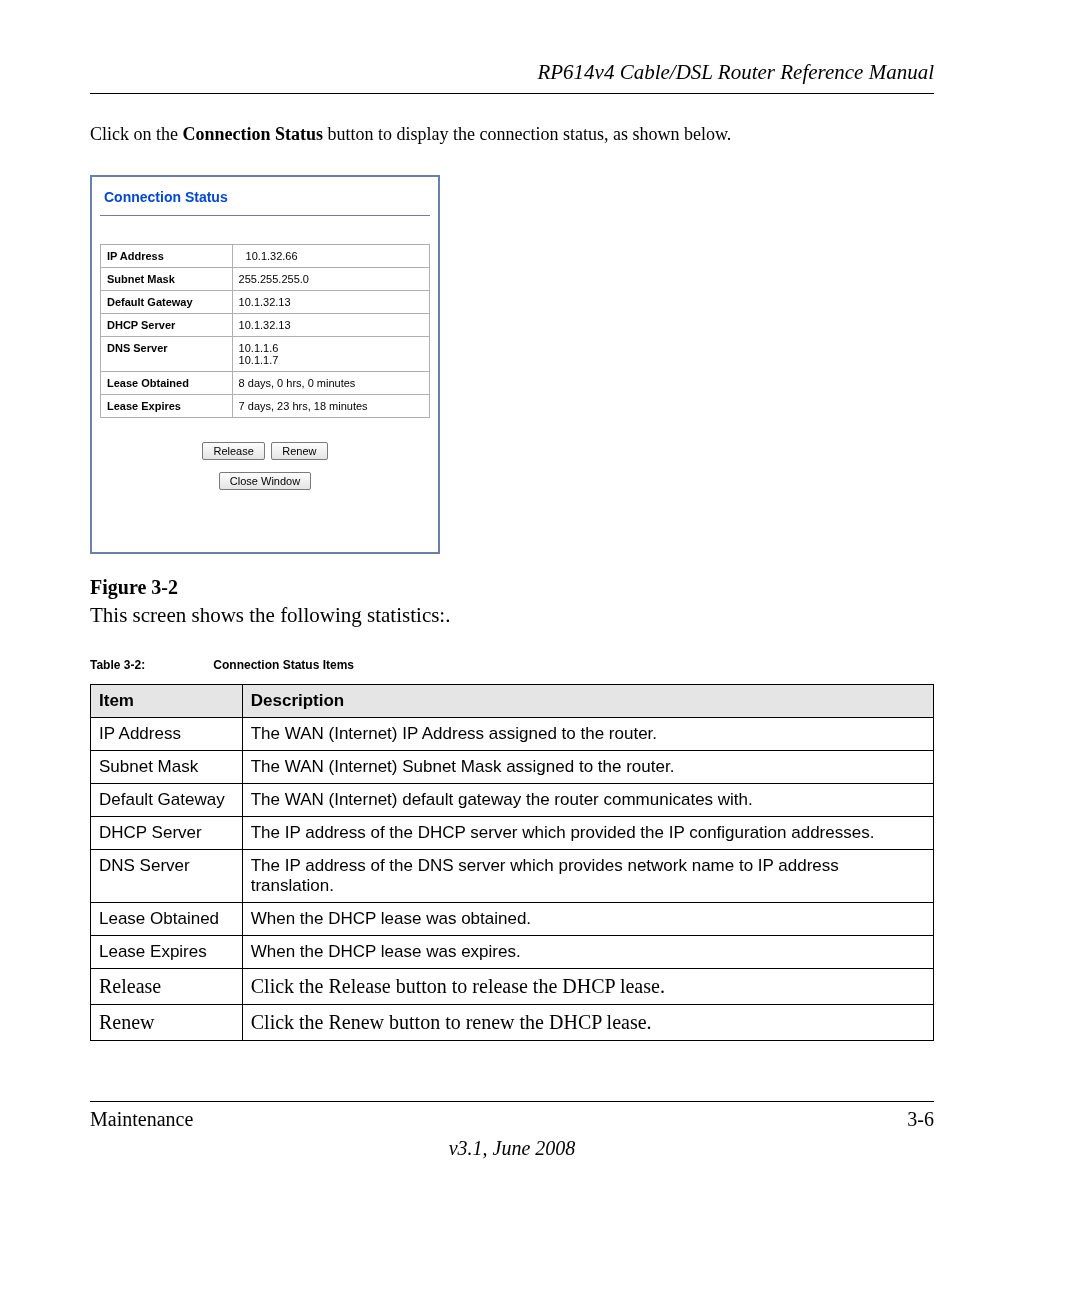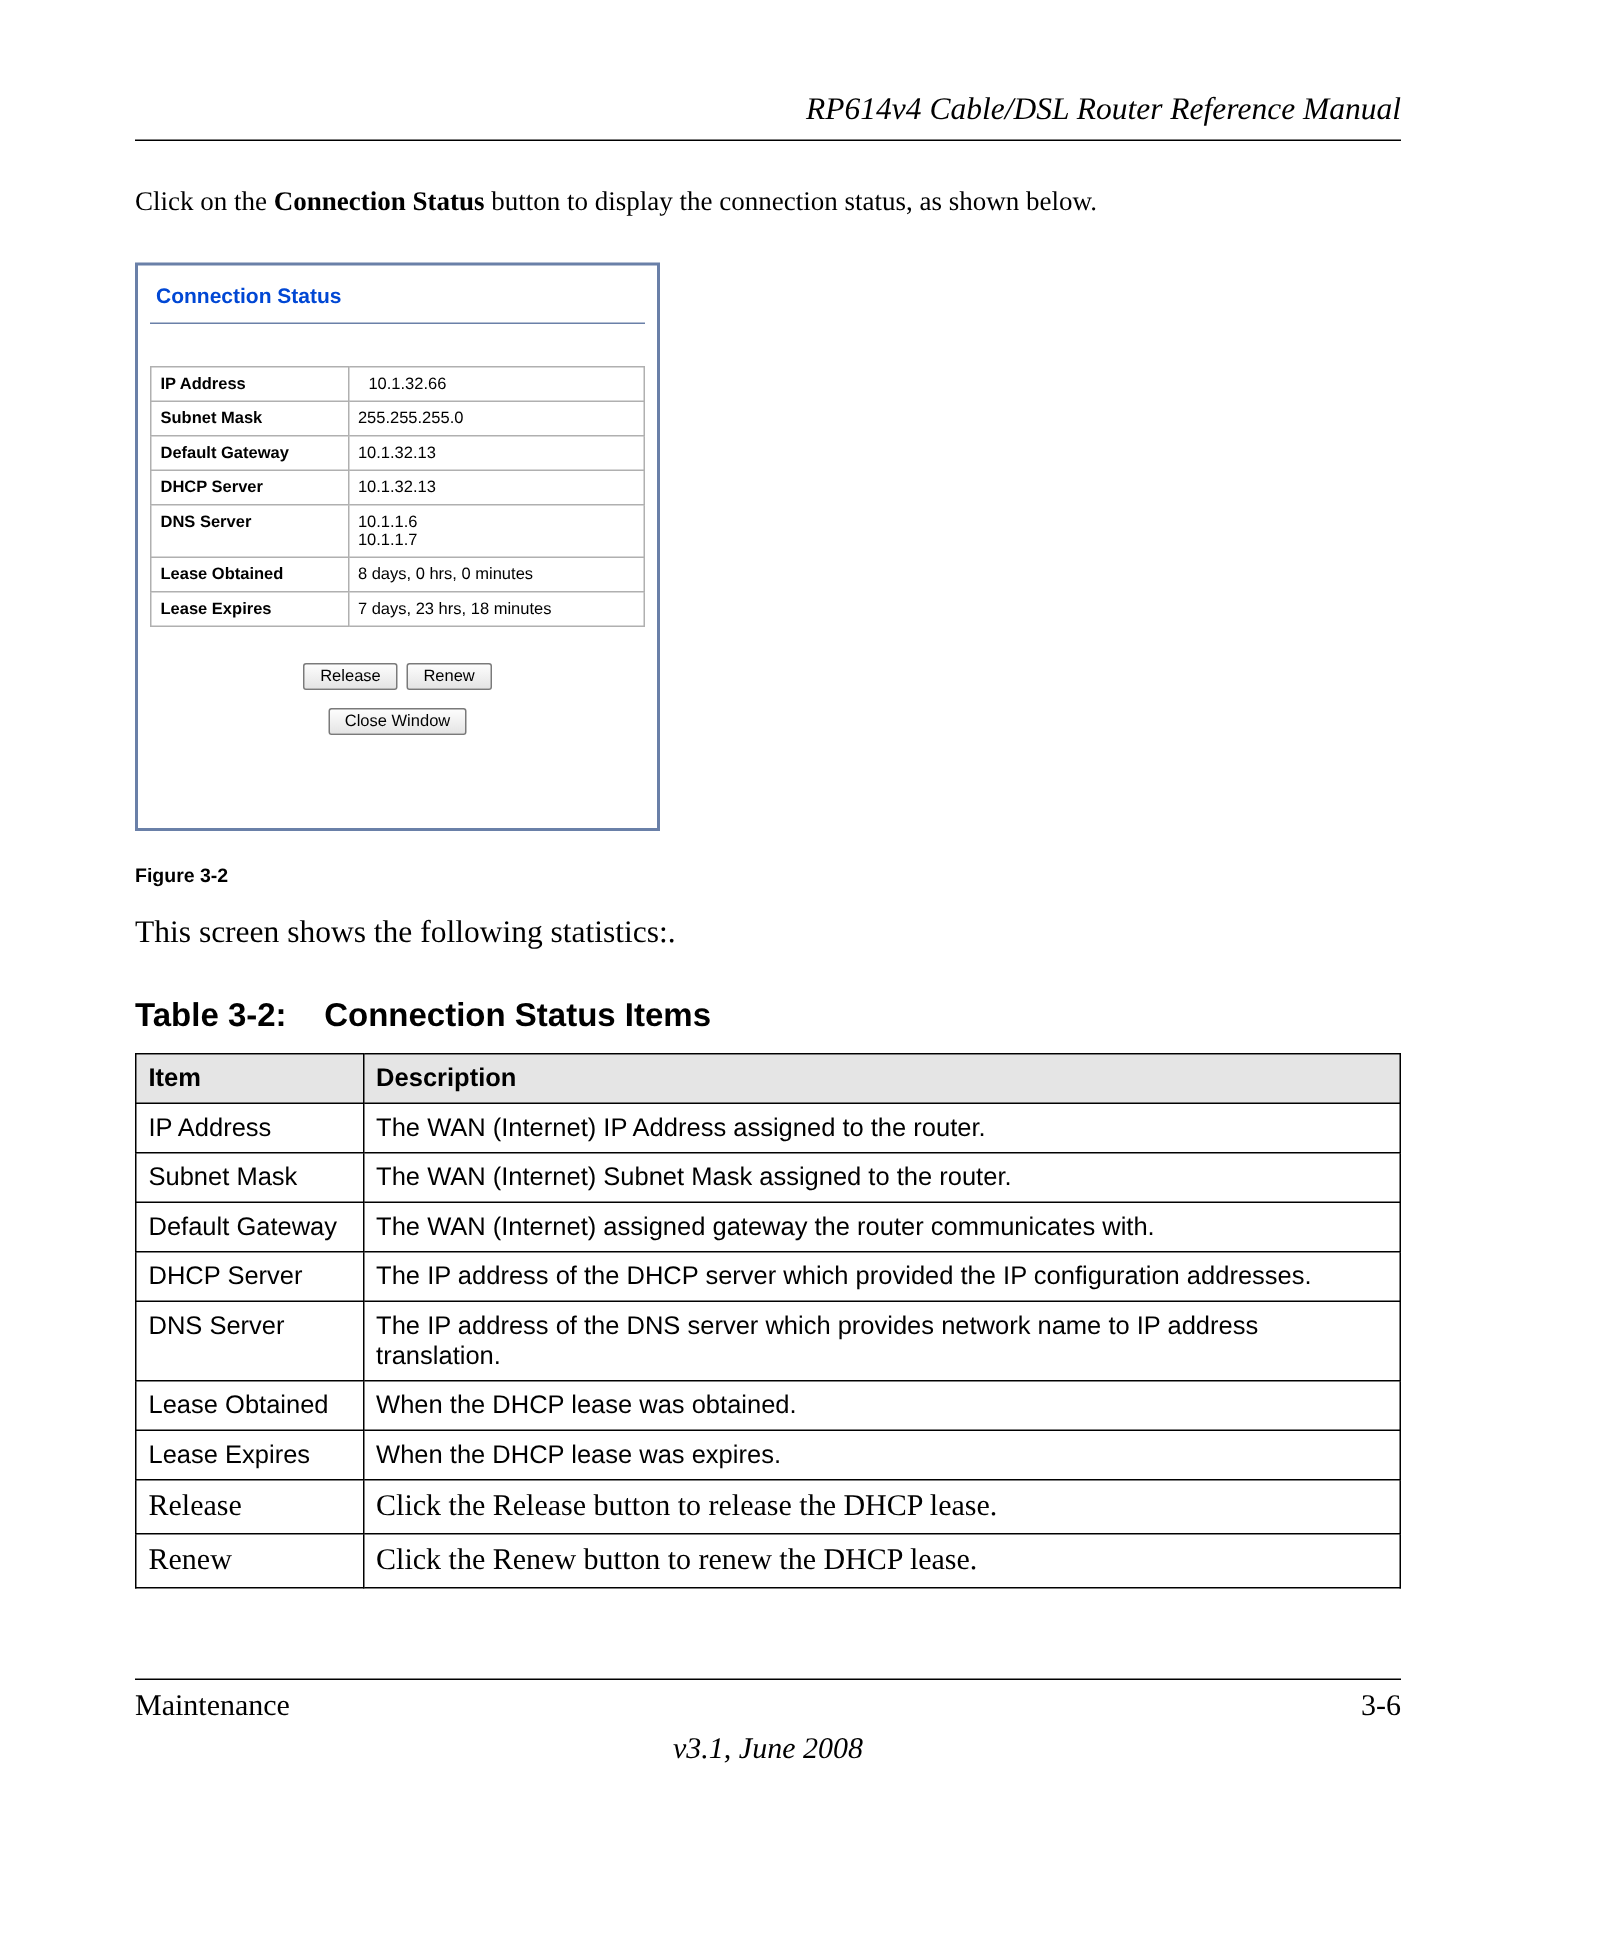--- a/index.html
+++ b/index.html
@@ -71,34 +71,34 @@
     display: inline-block;
     border: 1px solid #7a7a7a;
     background: linear-gradient(#fdfdfd, #e4e4e4);
     font-size: 11px;
     padding: 2px 10px;
     margin: 2px 1px;
     font-family: Arial, Helvetica, sans-serif;
     border-radius: 2px;
   }
   .figure-caption {
-    font-family: Liberation Sans, sans-serif;
-    font-weight: bold;
-    font-size: 13px;
+    font-family: Liberation Serif, serif;
+    font-weight: bold;
+    font-size: 20px;
     margin-top: 22px;
-    margin-bottom: 18px;
+    margin-bottom: 4px;
   }
   .body-text {
     font-size: 21px;
     margin-bottom: 30px;
   }
   .table-caption {
     font-family: Arial, Helvetica, sans-serif;
     font-weight: bold;
-    font-size: 22px;
+    font-size: 12px;
     margin-bottom: 12px;
   }
   .table-caption .tcap-label { display:inline-block; min-width:120px;}
   .desc-table {
     width: 100%;
     border-collapse: collapse;
     font-family: Arial, Helvetica, sans-serif;
     font-size: 17px;
   }
   .desc-table th {
@@ -214,21 +214,21 @@
         <tr>
           <td class="col-item">IP Address</td>
           <td>The WAN (Internet) IP Address assigned to the router.</td>
         </tr>
         <tr>
           <td class="col-item">Subnet Mask</td>
           <td>The WAN (Internet) Subnet Mask assigned to the router.</td>
         </tr>
         <tr>
           <td class="col-item">Default Gateway</td>
-          <td>The WAN (Internet) assigned gateway the router communicates with.</td>
+          <td>The WAN (Internet) default gateway the router communicates with.</td>
         </tr>
         <tr>
           <td class="col-item">DHCP Server</td>
           <td>The IP address of the DHCP server which provided the IP configuration addresses.</td>
         </tr>
         <tr>
           <td class="col-item">DNS Server</td>
           <td>The IP address of the DNS server which provides network name to IP address translation.</td>
         </tr>
         <tr>

